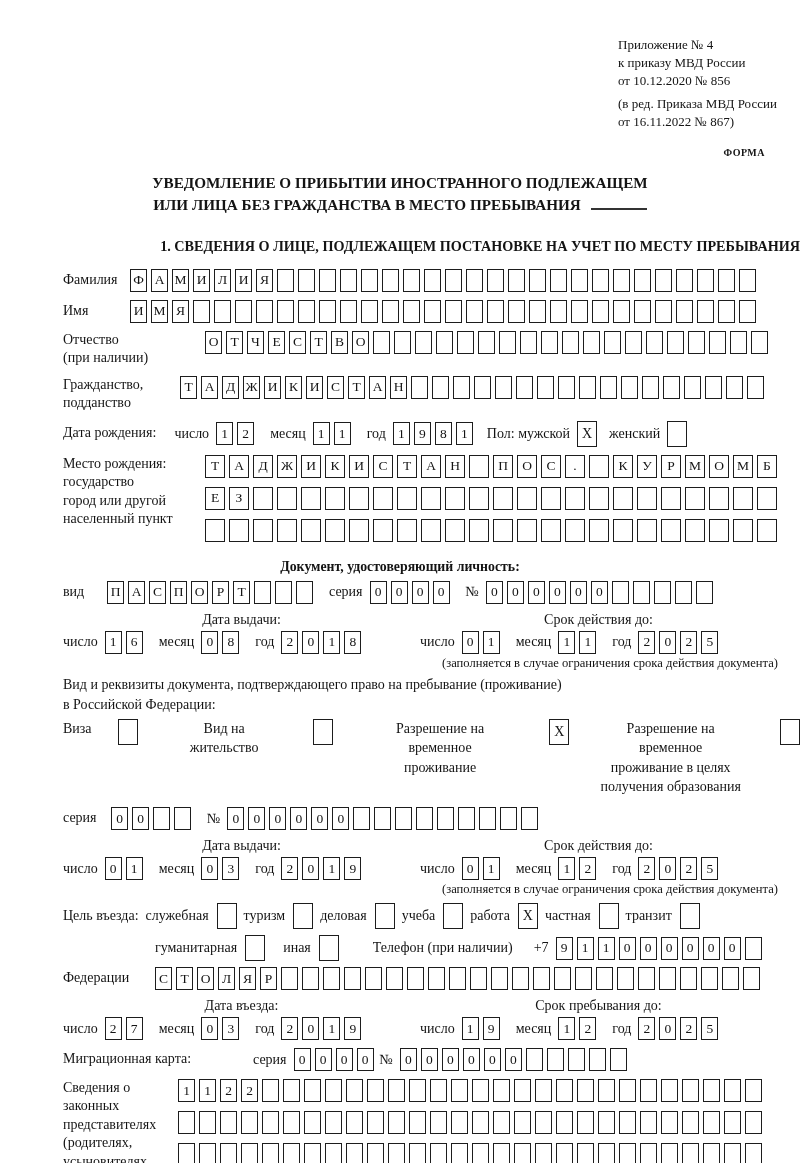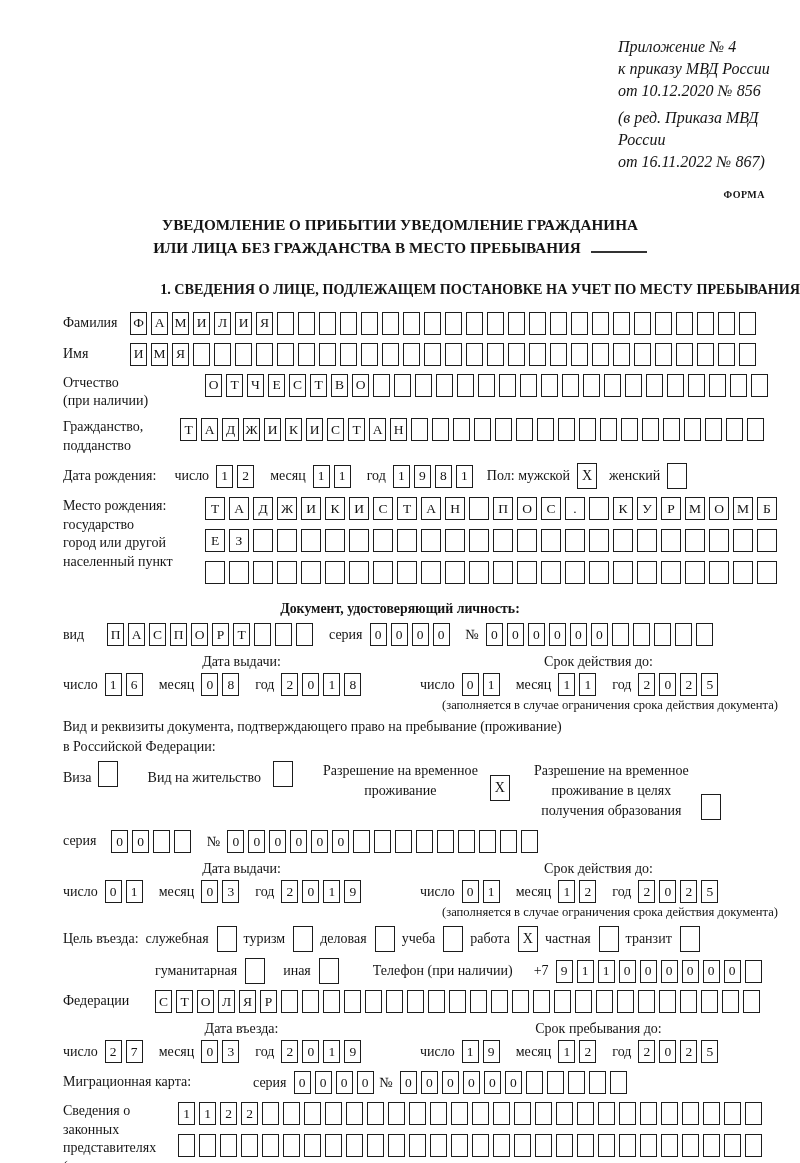--- a/index.html
+++ b/index.html
@@ -5,21 +5,21 @@
   html,body{margin:0;padding:0;background:#fff;}
   .page{
     position:relative;
     width:800px;height:1163px;
     background:#fff;color:#141414;
     font-family:"Liberation Serif", serif;
     overflow:hidden;
     box-sizing:border-box;
     padding-top:36px;
   }
-  .refblock{margin-left:618px;font-size:16px;line-height:1.38;font-style:italic;}
+  .refblock{margin-left:618px;font-size:13px;line-height:1.38;}
   .refblock .gap{height:5px;}
   .form-word{margin:16px 35px 0 0;text-align:right;font-weight:bold;font-size:10px;letter-spacing:.5px;}
   .title{margin-top:14px;text-align:center;font-weight:bold;font-size:15.2px;line-height:1.45;}
   .blank-underline{display:inline-block;width:56px;border-bottom:2.2px solid #333;height:1px;margin-left:10px;vertical-align:baseline;}
   .sec-heading{margin-top:22px;text-align:right;font-weight:bold;font-size:14.2px;}
 
   .formbody{margin-top:14px;font-size:14px;}
   .frow{display:flex;align-items:center;margin:0 0 8px 63px;}
   .frow.top{align-items:flex-start;}
   .lbl{flex:none;line-height:1.32;}
@@ -43,21 +43,21 @@
   .mrow .boxes{margin-bottom:9px;}
   .doc-heading{text-align:center;font-weight:bold;font-size:13.8px;margin:2px 0 6px 0;}
   .dp{display:flex;margin-left:63px;}
   .dp .half{width:357px;}
   .dp .t{text-align:center;margin-bottom:3px;}
   .dp .r{display:flex;align-items:center;}
   .dp .r .wword:first-child{margin-left:0;}
   .note{font-size:12.6px;text-align:right;margin:2px 22px 6px 0;}
   .intro{margin:2px 0 4px 63px;}
   .cbrow{display:flex;align-items:flex-start;margin:6px 0 10px 63px;}
-  .cbpair{display:flex;align-items:flex-end;}
+  .cbpair{display:flex;align-items:flex-start;gap:20px;}
   .cblabel{text-align:center;line-height:1.4;}
   .cbrow .cbox{margin-left:12px;}
   .pair-gap{margin-left:30px;}
   .goal-item{display:flex;align-items:center;margin-left:7px;}
   .goal-item .cbox{margin-left:8px;}
 </style>
 </head>
 <body>
 
 <div class="page">
@@ -67,21 +67,21 @@
     <div>к приказу МВД России</div>
     <div>от 10.12.2020 № 856</div>
     <div class="gap"></div>
     <div>(в ред. Приказа МВД России</div>
     <div>от 16.11.2022 № 867)</div>
   </div>
 
   <div class="form-word">ФОРМА</div>
 
   <div class="title">
-    <div>УВЕДОМЛЕНИЕ О ПРИБЫТИИ УВЕДОМЛЕНИЕ ГРАЖДАНИНА</div>
+    <div>УВЕДОМЛЕНИЕ О ПРИБЫТИИ ИНОСТРАННОГО ПОДЛЕЖАЩЕМ</div>
     <div><span>ИЛИ ЛИЦА БЕЗ ГРАЖДАНСТВА В МЕСТО ПРЕБЫВАНИЯ</span><span class="blank-underline"></span></div>
   </div>
 
   <div class="sec-heading">1. СВЕДЕНИЯ О ЛИЦЕ, ПОДЛЕЖАЩЕМ ПОСТАНОВКЕ НА УЧЕТ ПО МЕСТУ ПРЕБЫВАНИЯ</div>
 
   <div class="formbody">
 
     <div class="frow">
       <span class="lbl w67">Фамилия</span>
       <span class="boxes">

